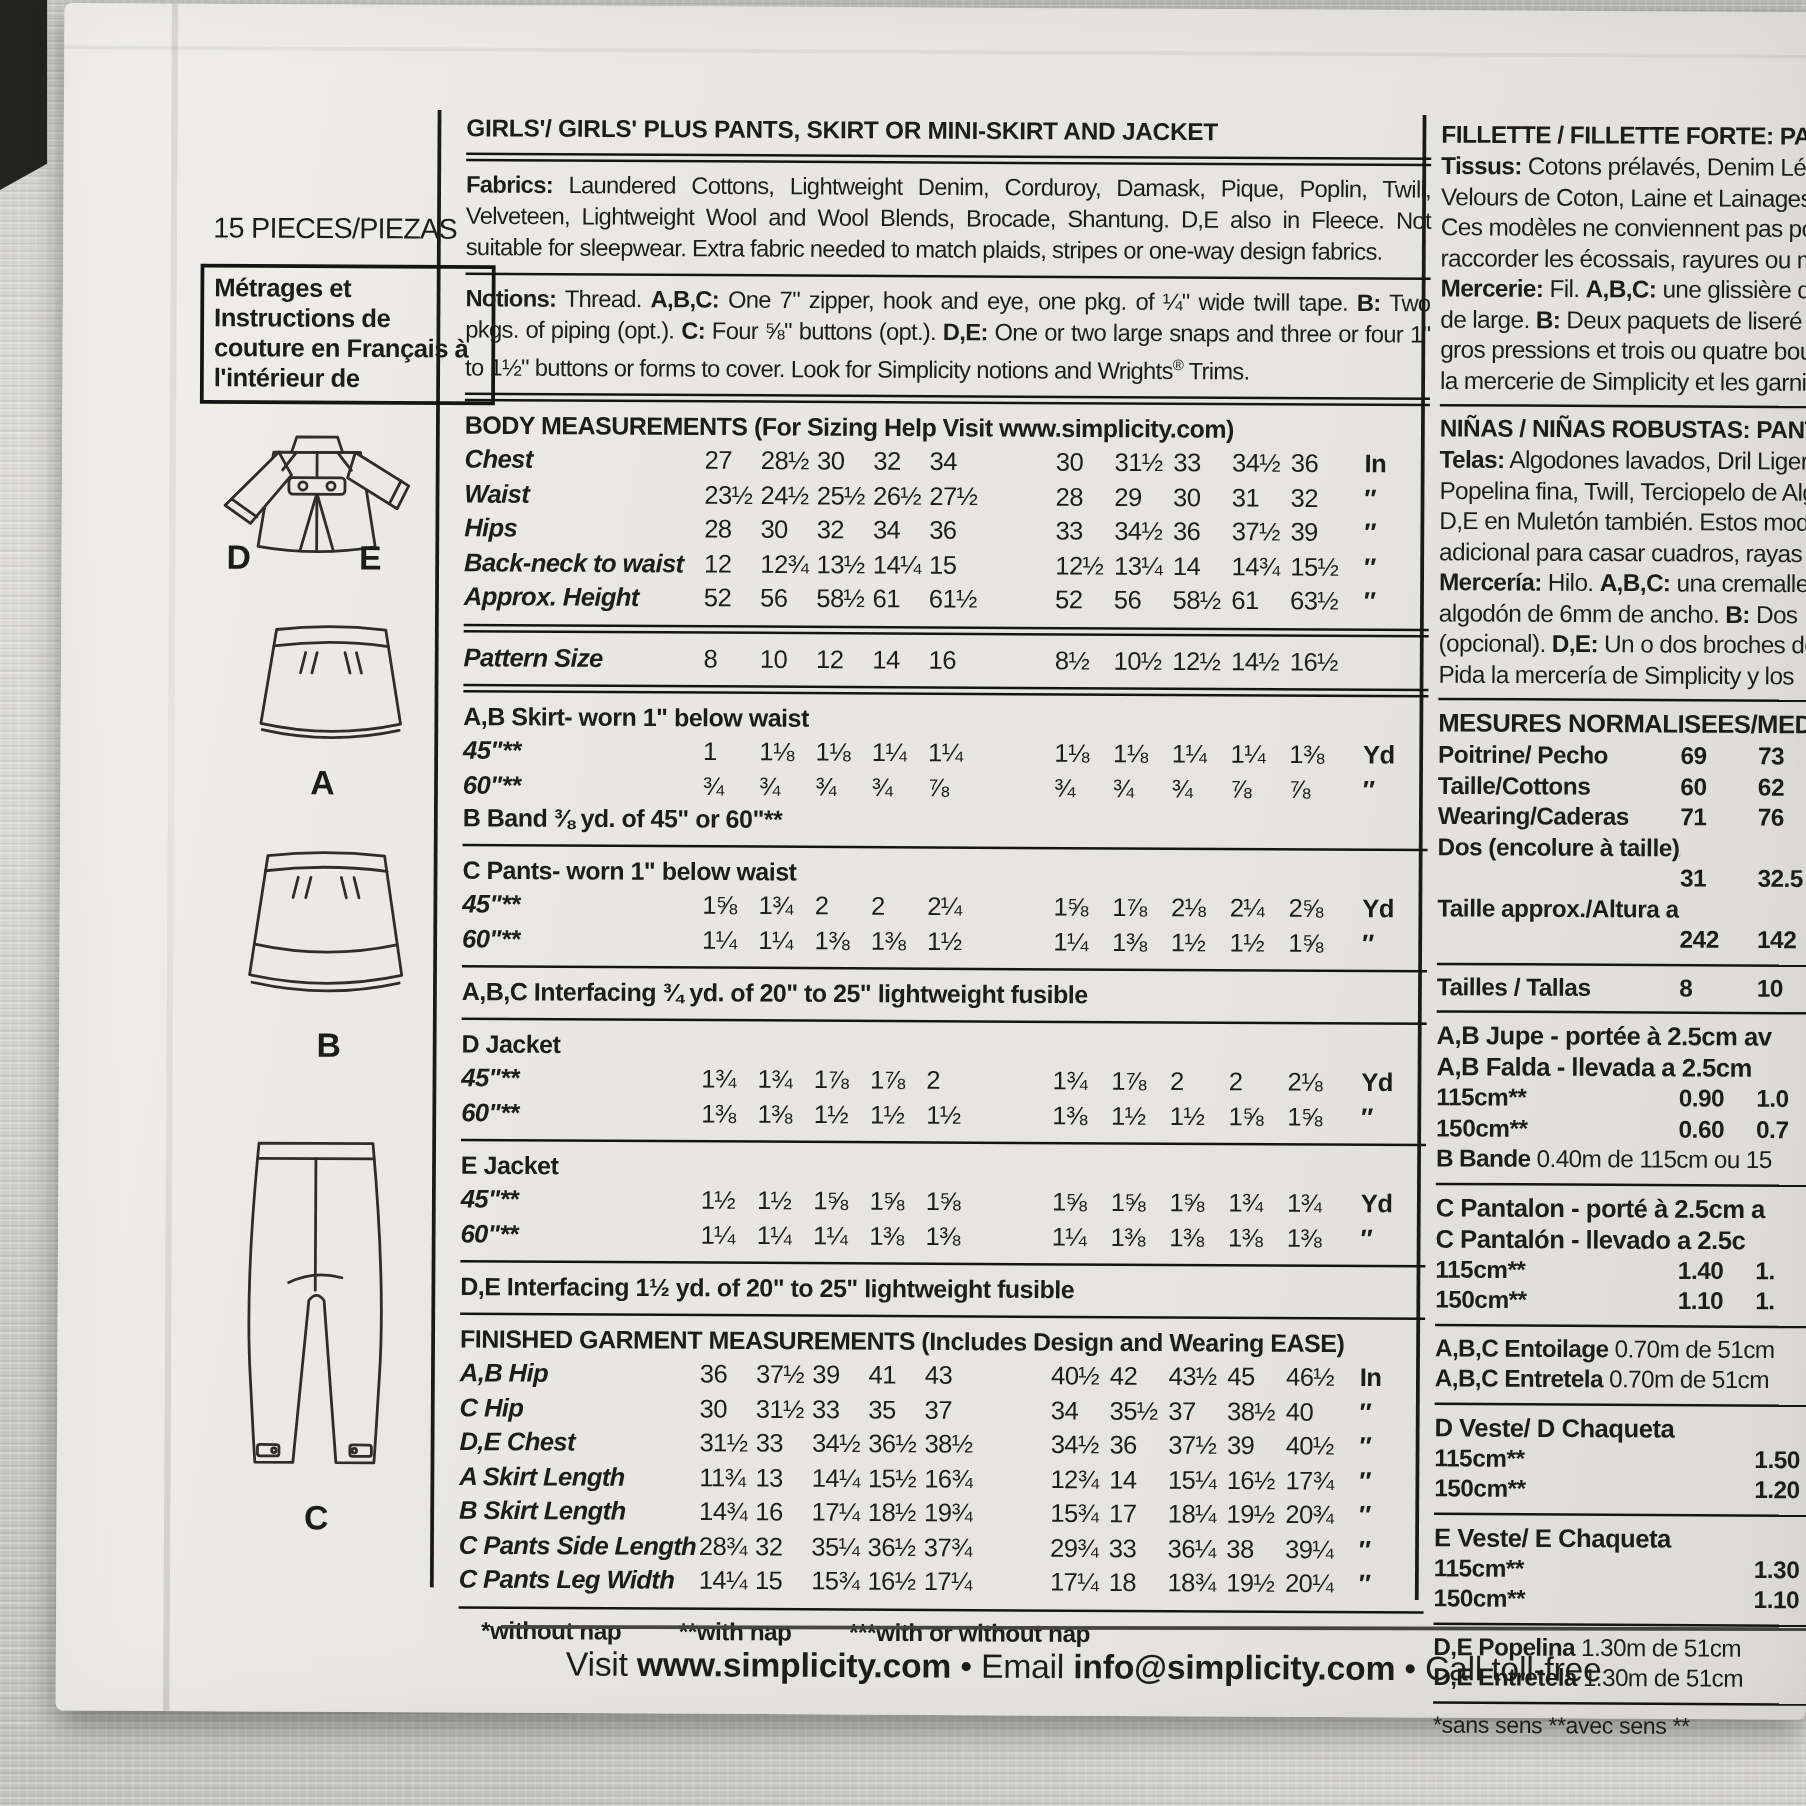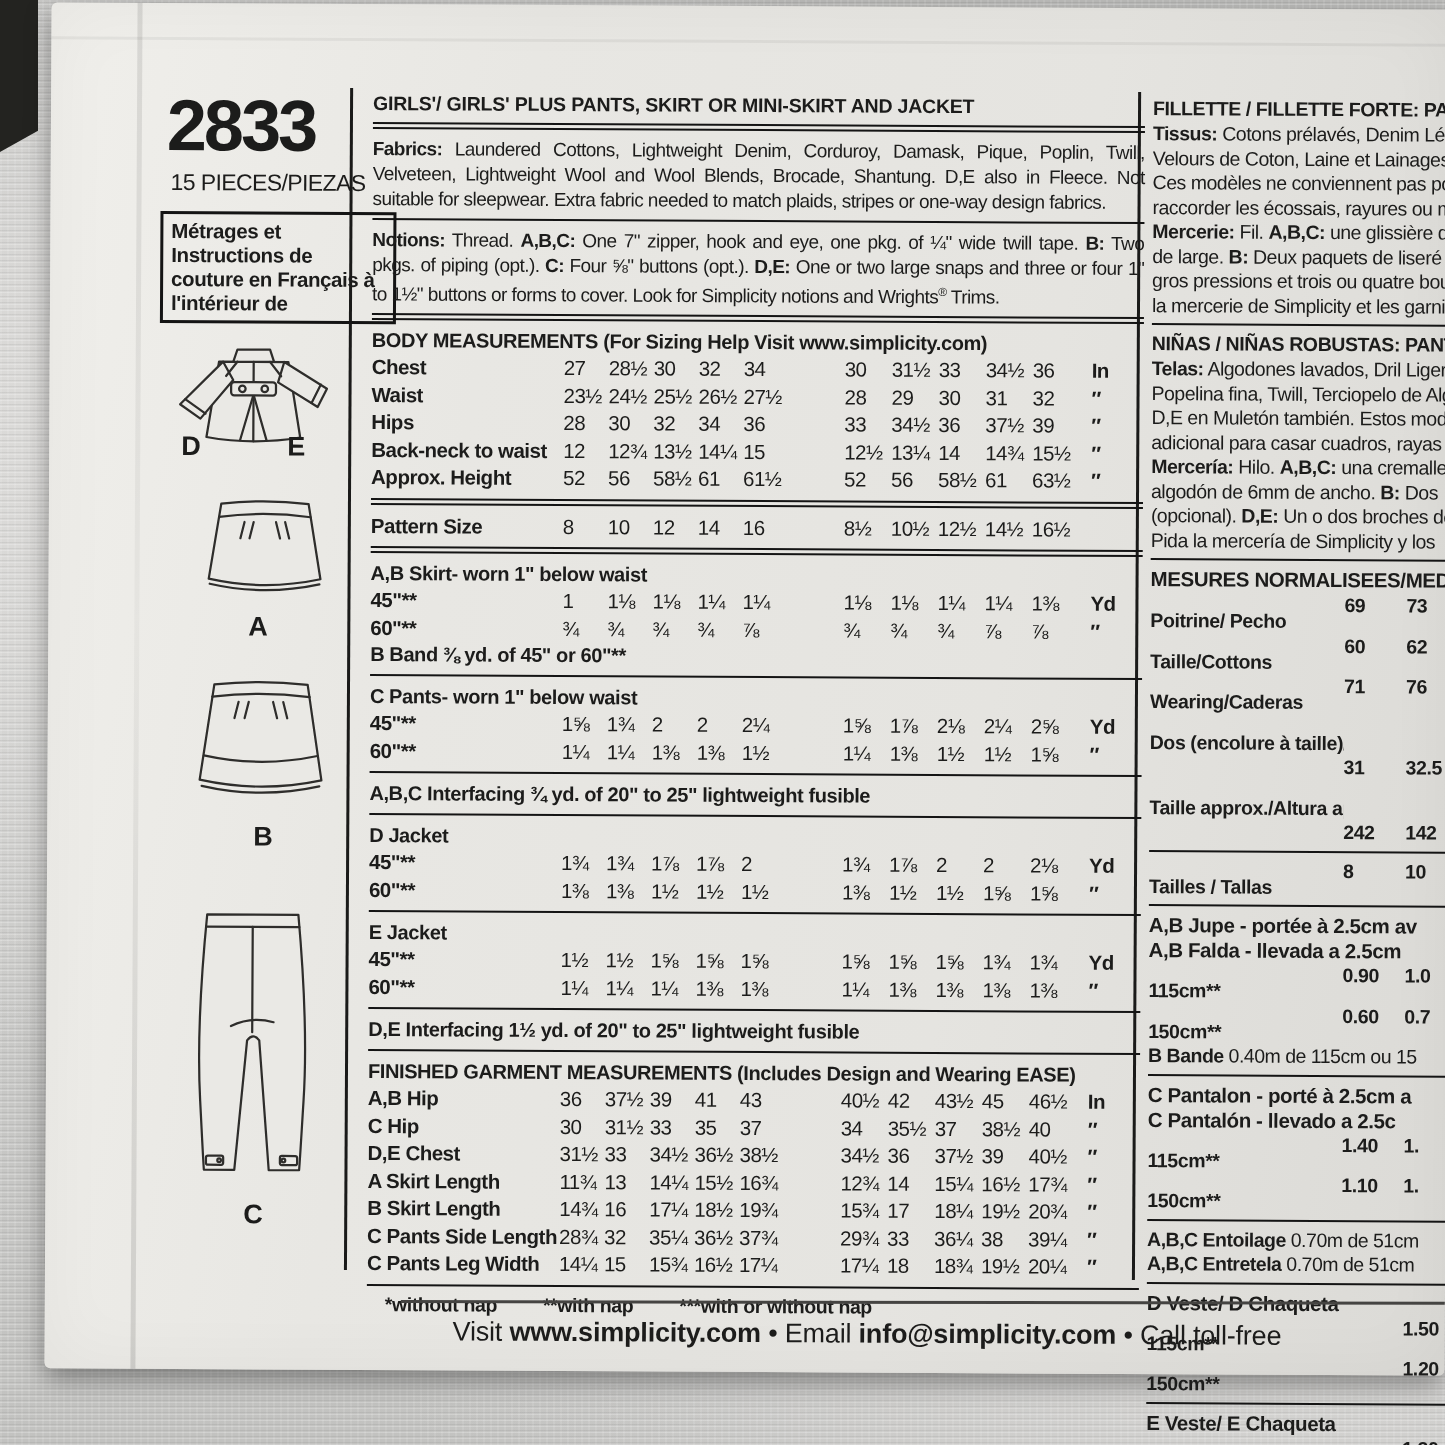--- a/index.html
+++ b/index.html
@@ -49,56 +49,55 @@
   .col-center{position:absolute;left:322px;top:88px;width:772px;}
   .title{font-weight:700;font-size:19.5px;letter-spacing:-0.2px;margin-bottom:2px;}
   .rule{border-top:2.5px solid #141414;margin:7px 0;}
   .rule.dbl{height:3px;border-bottom:2px solid #141414;}
   .par{font-size:19px;line-height:25px;text-align:justify;letter-spacing:-0.55px;margin:2px 0;}
   .b{font-weight:700;}
   .i{}
   .sup{vertical-align:super;font-size:12px;}
   .shead{font-weight:700;font-size:20px;line-height:26px;letter-spacing:-0.4px;}
   .vrow{display:flex;align-items:baseline;font-size:20.5px;line-height:27.5px;letter-spacing:-0.5px;}
-  .vrow .lbl{flex:0 0 192px;font-weight:700;}
+  .vrow .lbl{flex:0 0 192px;font-weight:700;font-style:italic;}
   .vrow .cA{flex:0 0 45px;}
   .vrow .gap{flex:0 0 56px;}
   .vrow .cB{flex:0 0 47px;}
   .vrow .unit{flex:1;padding-left:12px;font-weight:700;}
   .fnotes{display:flex;gap:46px;font-size:19.5px;font-weight:700;letter-spacing:-0.4px;padding-left:18px;margin-top:4px;}
 
   
   .col-right{position:absolute;left:1102px;top:88px;width:318px;}
   .rtitle{font-weight:700;font-size:19.5px;line-height:25px;white-space:nowrap;overflow:hidden;letter-spacing:-0.4px;}
   .rline{font-size:19.5px;line-height:24.5px;white-space:nowrap;overflow:hidden;letter-spacing:-0.5px;}
   .rrule{border-top:2.5px solid #141414;margin:6px 0;}
   .rhead{font-weight:700;font-size:20.5px;line-height:26px;white-space:nowrap;overflow:hidden;letter-spacing:-0.4px;}
   .rhead2{font-weight:700;font-size:20.5px;line-height:25px;white-space:nowrap;overflow:hidden;letter-spacing:-0.4px;}
   .rrow{display:flex;font-size:19.5px;line-height:24.5px;font-weight:700;letter-spacing:-0.4px;}
-  .rrow .rlbl{flex:1;white-space:nowrap;overflow:hidden;margin-top:16px;}
+  .rrow .rlbl{flex:1;white-space:nowrap;overflow:hidden;}
   .rrow .rv{flex:0 0 62px;}
   .rfoot{font-size:18.5px;letter-spacing:-0.3px;white-space:nowrap;overflow:hidden;margin-top:4px;}
 
   
   .footer-rule{position:absolute;left:356px;top:1294px;width:1044px;height:2.5px;background:#454442;transform:rotate(-0.2deg);}
   .footer{position:absolute;left:408px;top:1312px;font-size:27px;letter-spacing:-0.2px;white-space:nowrap;}
 </style>
 </head>
 <body>
 
 <div class="corner-dark"></div>
 <div class="right-sliver"></div>
 
 <div class="envelope">
   <div class="crease-left"></div>
   <div class="crease-top"></div>
   <div class="vline" id="vlineL"></div>
   <div class="vline" id="vlineM"></div>
 
-  <div class="pat-num">2833</div>
   <div class="pieces">15 PIECES/PIEZAS</div>
   <div class="fr-box">
     <span>Métrages et Instructions de couture en Français à l'intérieur de</span>
   </div>
 
   <svg class="art" style="left:116px;top:336px;width:176px;height:106px;" viewBox="0 0 172 104">
     <path class="fill" d="M52,22 L120,22 L132,96 Q86,104 40,96 Z"></path>
     <path class="fill" d="M56,22 L14,64 L34,78 L66,40 Z"></path>
     <path d="M19,59 L39,73"></path>
     <path class="fill" d="M116,22 L158,48 L149,66 L110,42 Z"></path>

